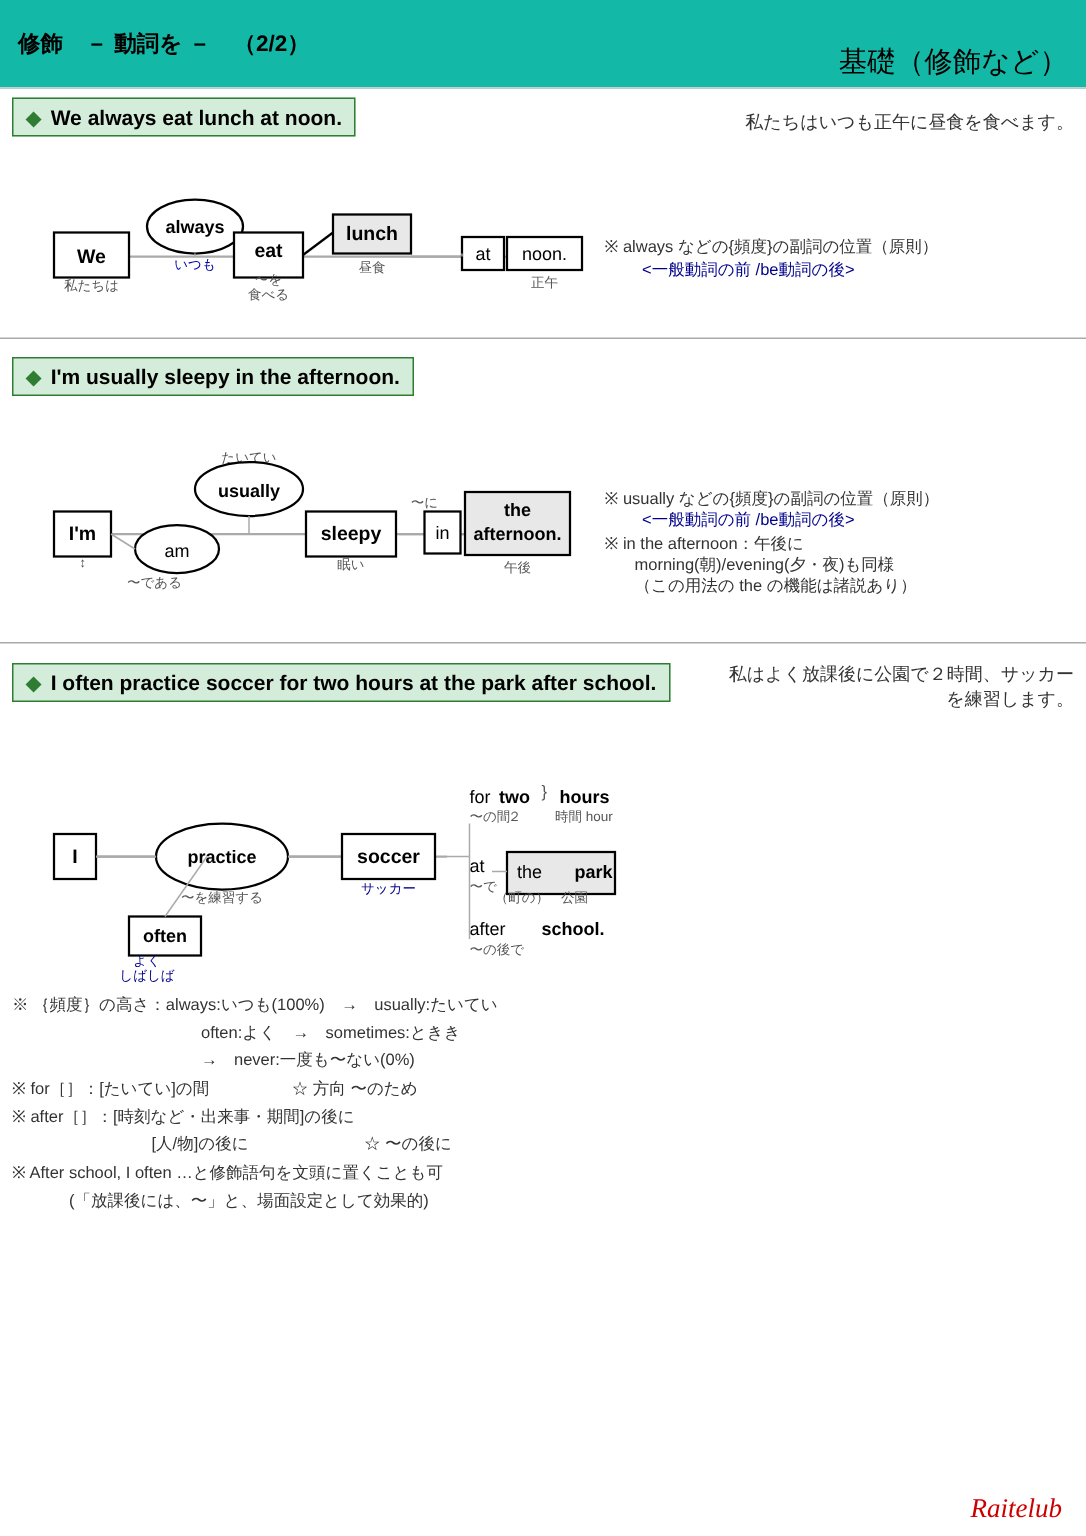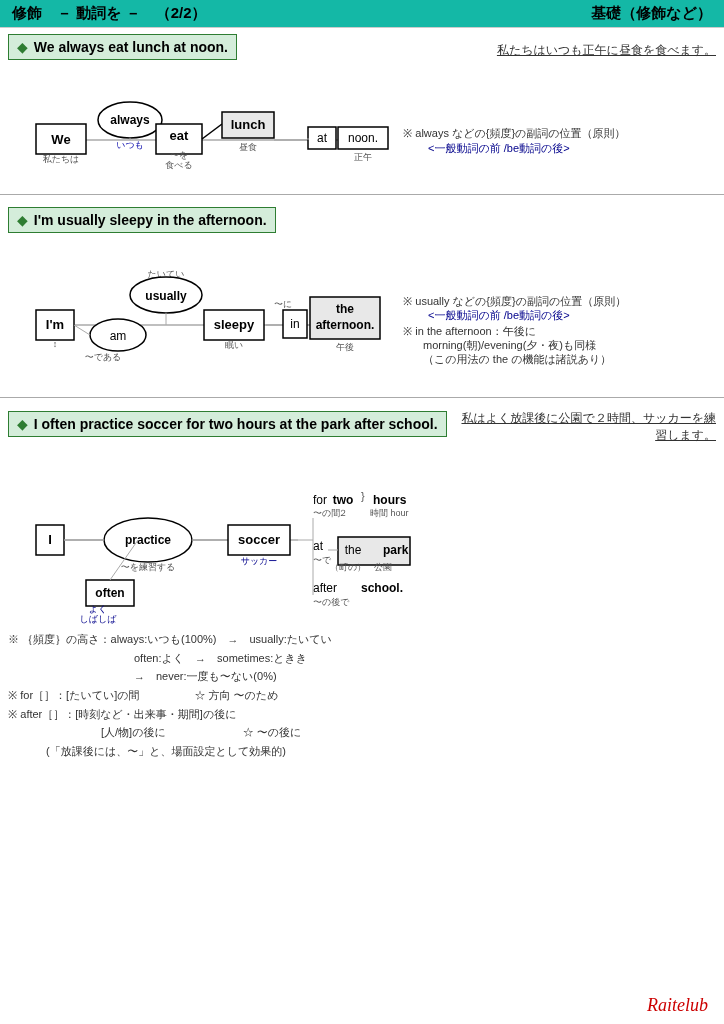--- a/index.html
+++ b/index.html
@@ -21,23 +21,24 @@
       padding: 4px 12px;
       border-bottom: 1px solid #ccc;
       background: #14b8a6;
     }
     .page-header-title {
       font-size: 15px;
       font-weight: bold;
       color: #000;
     }
     .page-header-subtitle {
-      font-size: 15px;
-      font-weight: bold;
+      font-size: 19px;
+      font-weight: normal;
       color: #000;
+      margin-top: 24px;
     }
 
     
     .section-heading {
       display: flex;
       align-items: center;
       background: #d4edda;
       border: 1.5px solid #2e7d32;
       padding: 4px 8px;
       margin-bottom: 6px;
@@ -83,22 +84,21 @@
       align-items: center;
       justify-content: space-between;
       margin-bottom: 6px;
     }
 
     .translation-text {
       font-size: 12px;
       color: #333;
       text-align: right;
       flex: 1;
-      padding-left: 4px;
-      text-decoration: underline;
+      padding-left: 28px;
     }
 
     
     .divider {
       border: none;
       border-top: 1px solid #aaa;
       margin: 6px 0;
     }
 
     
@@ -300,16 +300,17 @@
   </svg>
 </div>
 
 <div class="note-section">
   <span class="nt">※ ｛頻度｝の高さ：always:いつも(100%)　→　usually:たいてい</span>
   <span class="nt-indent">　　　　　　　　　　often:よく　→　sometimes:ときき</span>
   <span class="nt-indent">　　　　　　　　　　→　never:一度も〜ない(0%)</span>
   <span class="nt">※ for［］：[たいてい]の間　　　　　☆ 方向 〜のため</span>
   <span class="nt">※ after［］：[時刻など・出来事・期間]の後に</span>
   <span class="nt-indent">　　　　　　　[人/物]の後に　　　　　　　☆ 〜の後に</span>
+  <span class="nt">※ After school, I often …と修飾語句を文頭に置くことも可</span>
   <span class="nt-indent">　　(「放課後には、〜」と、場面設定として効果的)</span>
 </div>
 
 <div class="watermark">Raitelub</div>
 
 </body></html>

